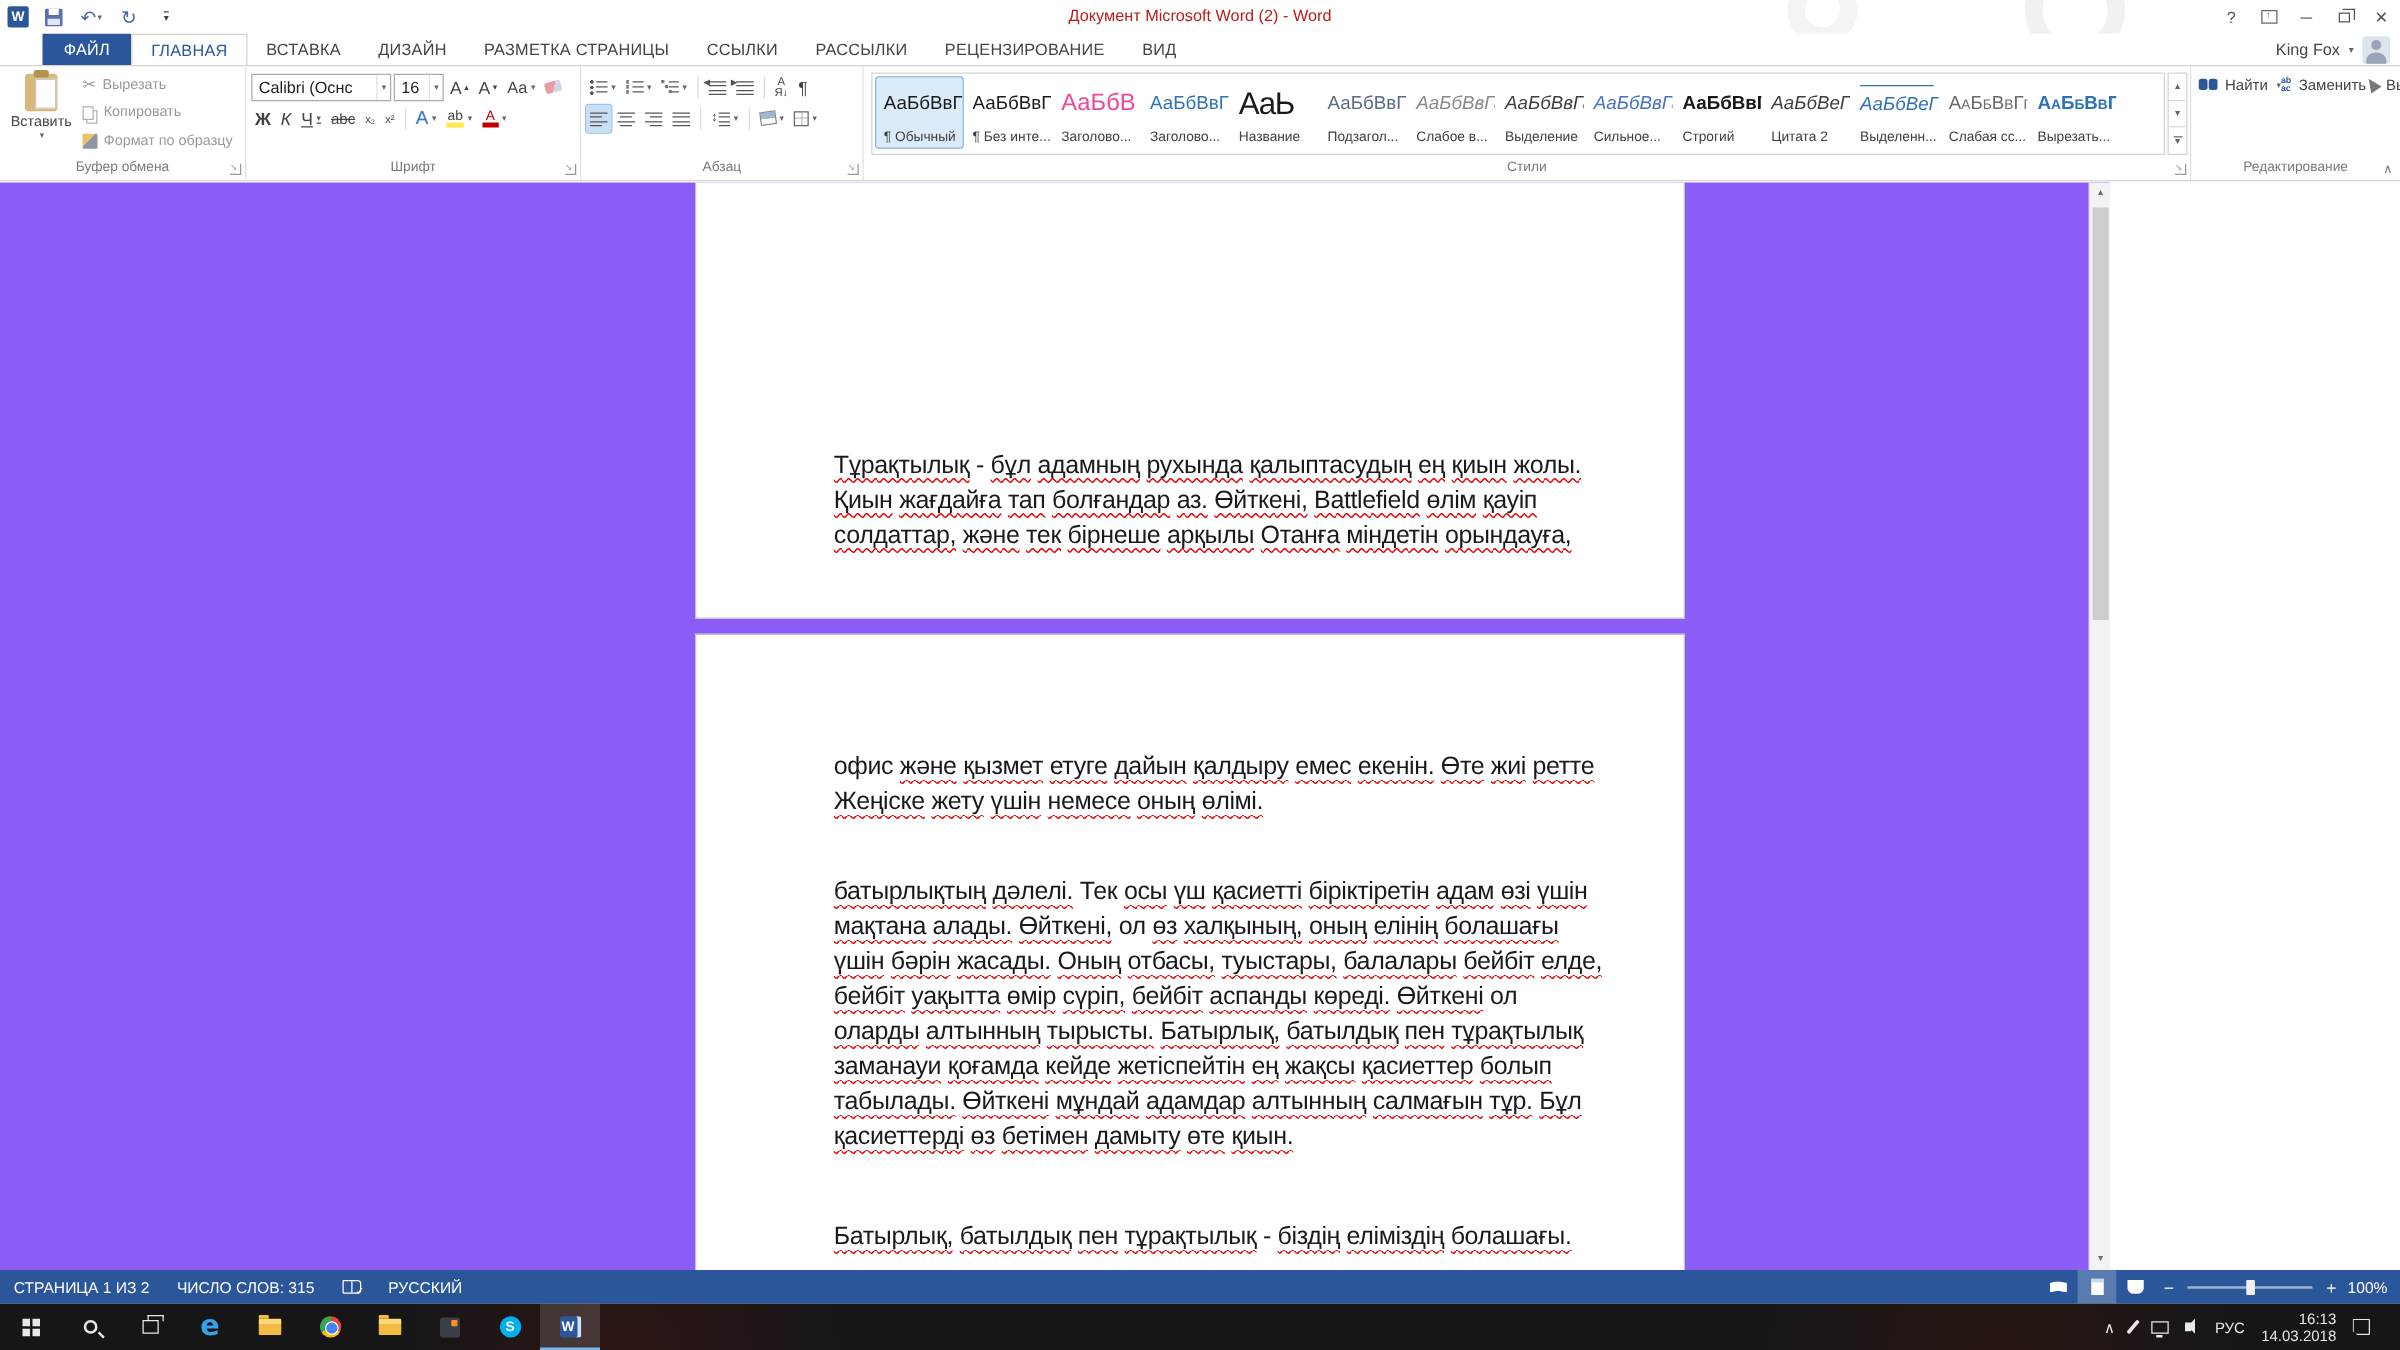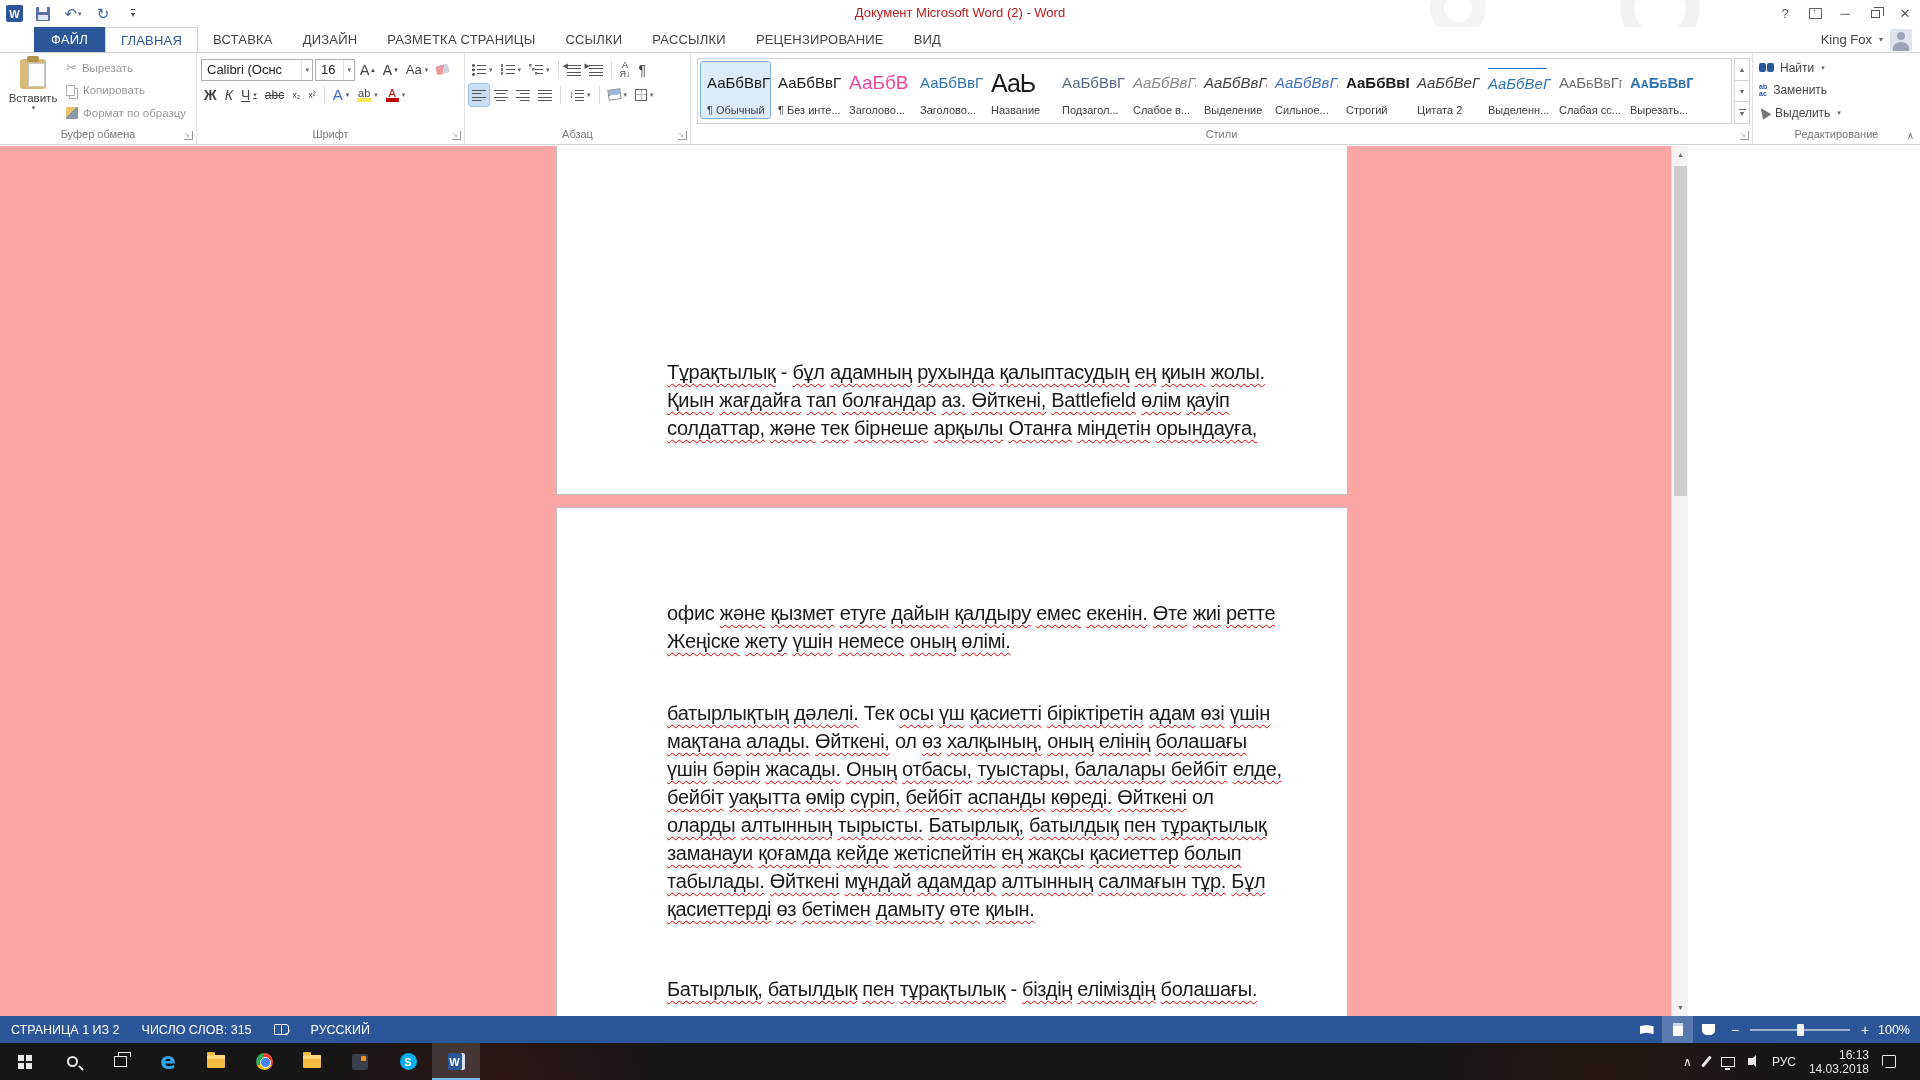--- a/index.html
+++ b/index.html
@@ -139,31 +139,31 @@
   .ss-subtle-ref { color:#6a6a6a; font-variant:small-caps; }
   .ss-strong-ref { color:#2e74b5; font-weight:bold; font-variant:small-caps; }
   #styles-scroll { width:16px; display:flex; flex-direction:column; margin-left:2px; }
   .sscr { flex:1; border:1px solid #d4d4d4; background:#fff; font-size:7px; color:#666; display:flex; align-items:center; justify-content:center; }
   .sscr + .sscr { border-top:none; }
   .sscr-more { flex-direction:column; line-height:4px; }
   .sscr-more:before { content:''; width:7px; height:1px; background:#666; margin-bottom:2px; }
 
   
   #g-edit { width:168px; }
-  #g-edit .rbody { display:flex; flex-direction:column; justify-content:space-between; padding:3px 6px 5px; }
+  #g-edit .rbody { display:flex; justify-content:space-between; padding:3px 6px 5px; }
   .edit-item { display:flex; align-items:center; gap:6px; font-size:12px; color:#444; height:17px; }
   .ic-binoc { width:15px; height:9px; position:relative; }
   .ic-binoc:before,.ic-binoc:after { content:''; position:absolute; top:0; width:7px; height:9px; background:#2b579a; border-radius:2px; }
   .ic-binoc:before { left:0; } .ic-binoc:after { right:0; }
   .ic-replace { font-size:7px; line-height:7px; color:#2b579a; font-weight:bold; }
   .ic-select { width:0; height:0; border-left:5px solid transparent; border-right:5px solid transparent; border-bottom:11px solid #777; transform:rotate(-35deg); }
   #collapse-ribbon { position:absolute; right:6px; bottom:3px; font-size:10px; color:#777; }
 
   
-  #docarea { position:absolute; left:0; top:146px; width:1688px; height:870px; background:#fca5a5; overflow:hidden; }
+  #docarea { position:absolute; left:0; top:146px; width:1688px; height:870px; background:#8b5cf6; overflow:hidden; }
   .page { position:absolute; left:556px; width:792px; background:#fff; border:1px solid #c3c3c3; }
   #page1 { top:-60px; height:409px; border-top:none; }
   #page2 { top:361px; height:700px; border-bottom:none; }
   .pagetext { position:absolute; left:110px; right:50px; }
   #page1-text { top:272px; }
   #page2-text { top:91px; }
   .para { margin:0; }
   .line { font-size:20px; line-height:28px; color:#1a1a1a; letter-spacing:-0.3px; white-space:nowrap; }
   .w.sp { text-decoration:underline; text-decoration-style:wavy; text-decoration-color:#e00000; text-decoration-thickness:1px; text-underline-offset:4px; }
   #vscroll { position:absolute; right:0; top:0; width:17px; height:870px; background:#f3f3f3; border-left:1px solid #e0e0e0; }

